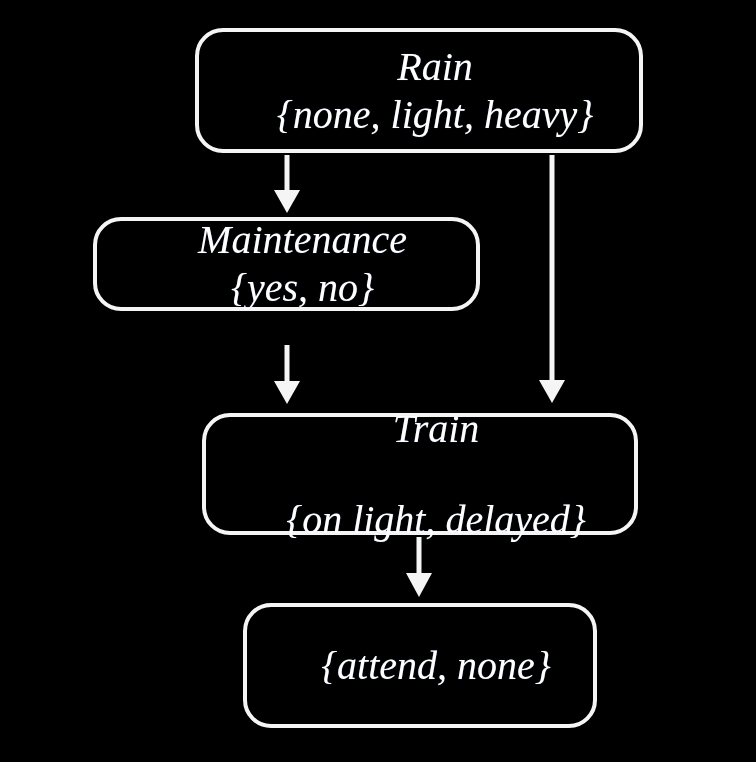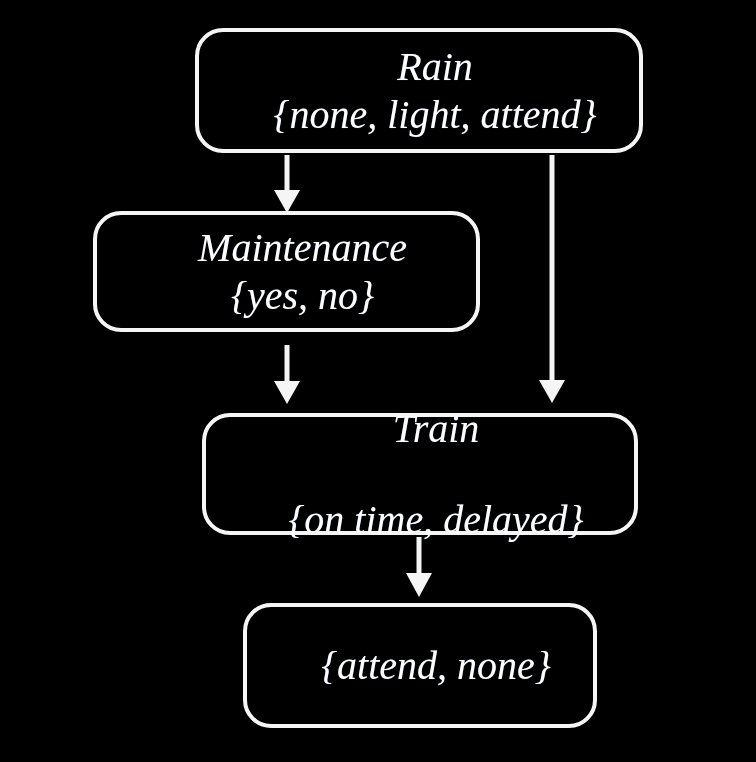--- a/index.html
+++ b/index.html
@@ -39,21 +39,21 @@
     text-align: center;
     
     text-shadow: 0 0 1px rgba(150,180,255,0.45);
     padding-left: 32px;
   }
   .node .node-label,
   .node .node-domain {
     white-space: nowrap;
   }
   .node-rain        { left: 195px; top:  28px; width: 448px; height: 125px; }
-  .node-maintenance { left:  93px; top: 211px; width: 387px; height: 121px; }
+  .node-maintenance { left:  93px; top: 217px; width: 387px; height: 94px; }
   .node-train       { left: 202px; top: 413px; width: 436px; height: 122px; gap: 43px; }
   .node-appointment { left: 243px; top: 603px; width: 354px; height: 125px; }
   .edge-line {
     stroke: #f5f5f5;
     stroke-width: 5;
   }
   .edge-arrowhead {
     fill: #f5f5f5;
     stroke: none;
   }
@@ -81,30 +81,30 @@
     </g>
 
     <g>
       <line class="edge-line" x1="419" y1="537" x2="419" y2="575"></line>
       <polygon class="edge-arrowhead" points="406,573 432,573 419,597"></polygon>
     </g>
   </svg>
 
   <div class="node node-rain">
     <div class="node-label">Rain</div>
-    <div class="node-domain">{none, light, attend}</div>
+    <div class="node-domain">{none, light, heavy}</div>
   </div>
 
   <div class="node node-maintenance">
     <div class="node-label">Maintenance</div>
     <div class="node-domain">{yes, no}</div>
   </div>
 
   <div class="node node-train">
     <div class="node-label">Train</div>
-    <div class="node-domain">{on time, delayed}</div>
+    <div class="node-domain">{on light, delayed}</div>
   </div>
 
   <div class="node node-appointment">
     <div class="node-domain">{attend, none}</div>
   </div>
 
 </div>
 
 </body></html>

